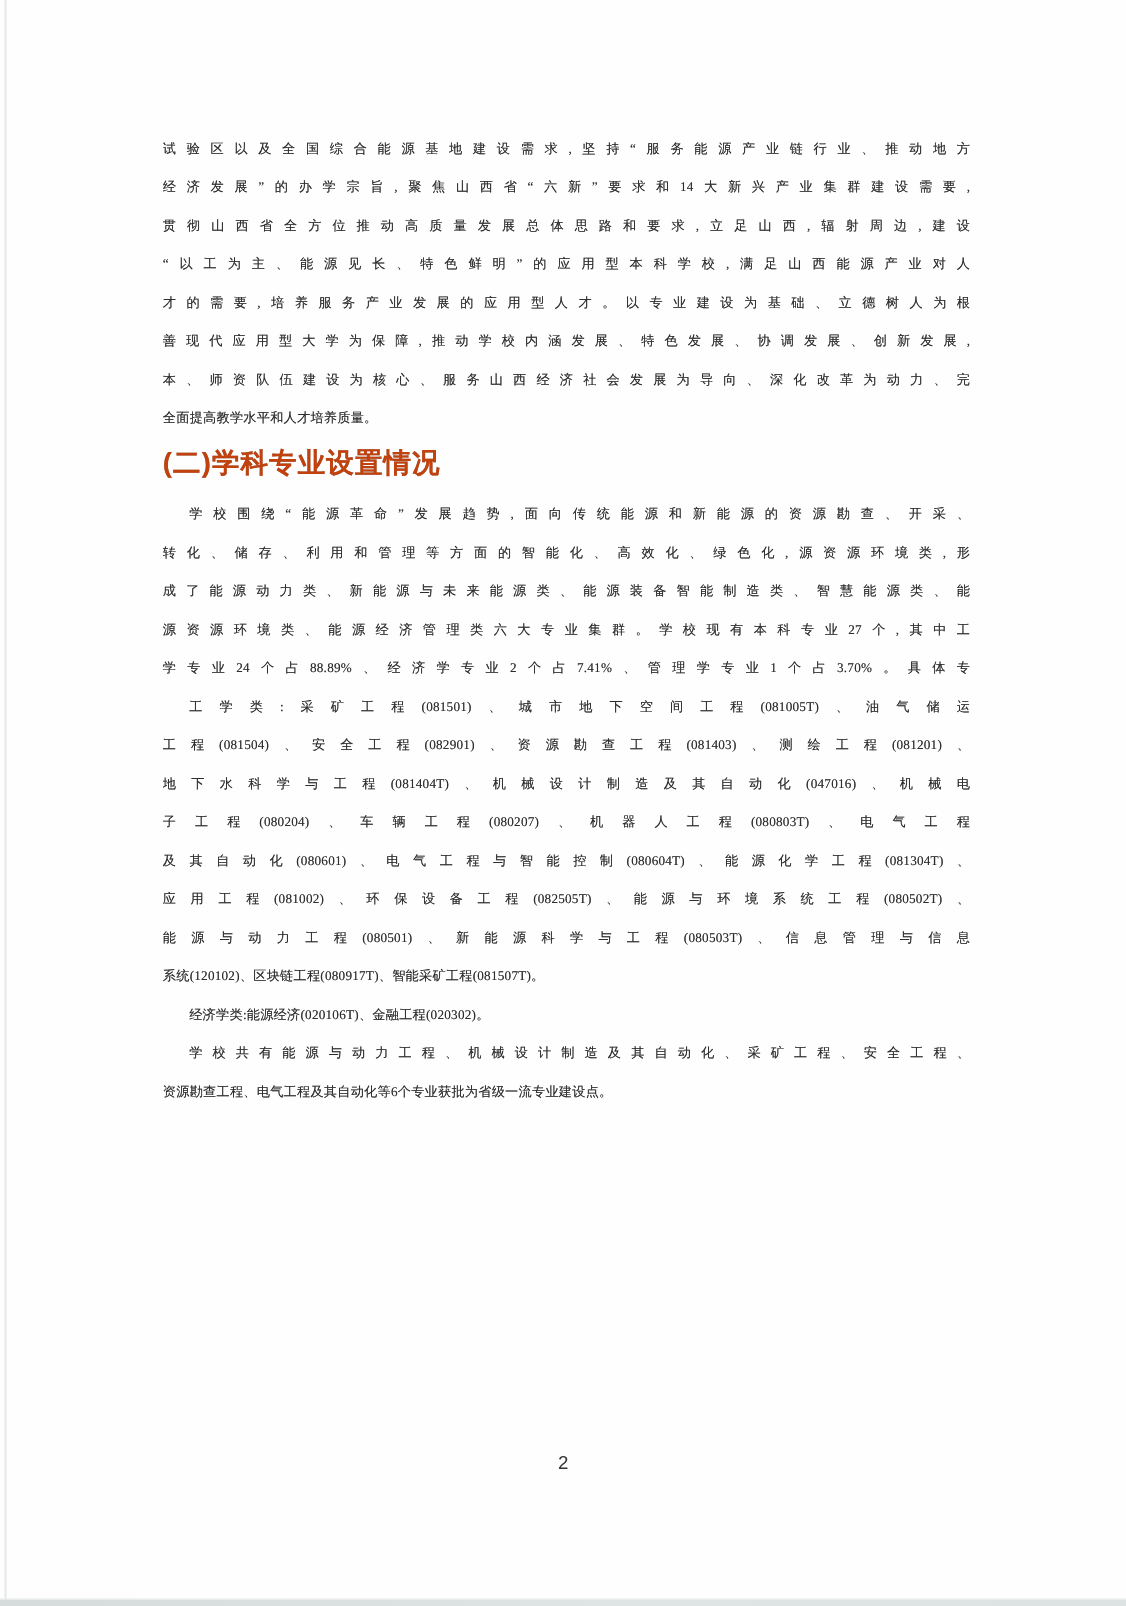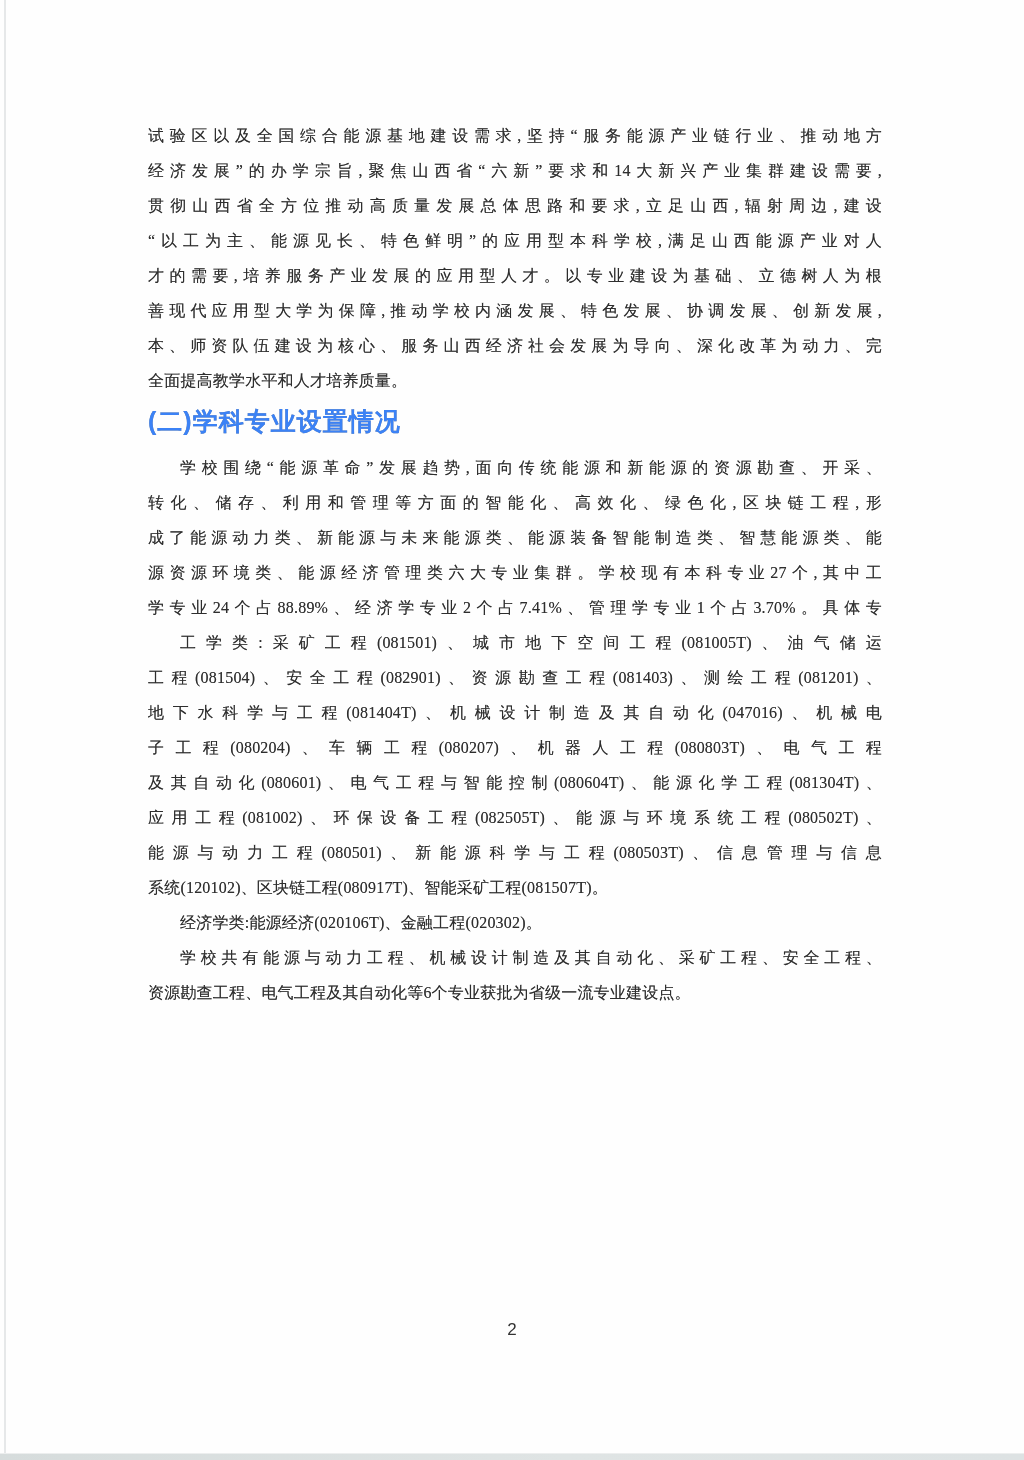--- a/index.html
+++ b/index.html
@@ -38,42 +38,42 @@
     position: absolute;
     left: 148px;
     top: 118px;
     width: 734px;
     color: #2e2e2e;
     text-shadow: 0 0 0.4px rgba(45,45,45,0.55);
   }
   .line {
     height: 35px;
     line-height: 35px;
-    font-size: 16px;
+    font-size: 12px;
     letter-spacing: 0.2px;
     text-align: justify;
     text-align-last: justify;
     overflow: hidden;
     white-space: nowrap;
   }
   .line.last {
     text-align-last: left;
     white-space: normal;
   }
   .line.indent {
     text-indent: 2em;
   }
   .heading {
     height: 36px;
     line-height: 36px;
     margin: 5px 0 11px 0;
     font-family: "Liberation Sans", "DejaVu Sans", sans-serif;
     font-weight: bold;
     font-size: 25px;
-    color: #3b82f6;
+    color: #c2410c;
     letter-spacing: 1px;
   }
   .page-number {
     position: absolute;
     left: 0;
     top: 1318px;
     width: 100%;
     height: 24px;
     line-height: 24px;
     text-align: center;
@@ -92,21 +92,21 @@
       <div class="line">试验区以及全国综合能源基地建设需求,坚持“服务能源产业链行业、推动地方</div>
       <div class="line">经济发展”的办学宗旨,聚焦山西省“六新”要求和14大新兴产业集群建设需要,</div>
       <div class="line">贯彻山西省全方位推动高质量发展总体思路和要求,立足山西,辐射周边,建设</div>
       <div class="line">“以工为主、能源见长、特色鲜明”的应用型本科学校,满足山西能源产业对人</div>
       <div class="line">才的需要,培养服务产业发展的应用型人才。以专业建设为基础、立德树人为根</div>
       <div class="line">善现代应用型大学为保障,推动学校内涵发展、特色发展、协调发展、创新发展,</div>
       <div class="line">本、师资队伍建设为核心、服务山西经济社会发展为导向、深化改革为动力、完</div>
       <div class="line last">全面提高教学水平和人才培养质量。</div>
       <div class="heading">(二)学科专业设置情况</div>
       <div class="line indent">学校围绕“能源革命”发展趋势,面向传统能源和新能源的资源勘查、开采、</div>
-      <div class="line">转化、储存、利用和管理等方面的智能化、高效化、绿色化,区块链工程,形</div>
+      <div class="line">转化、储存、利用和管理等方面的智能化、高效化、绿色化,源资源环境类,形</div>
       <div class="line">成了能源动力类、新能源与未来能源类、能源装备智能制造类、智慧能源类、能</div>
       <div class="line">源资源环境类、能源经济管理类六大专业集群。学校现有本科专业27个,其中工</div>
       <div class="line">学专业24个占88.89%、经济学专业2个占7.41%、管理学专业1个占3.70%。具体专</div>
       <div class="line indent">工学类:采矿工程(081501)、城市地下空间工程(081005T)、油气储运</div>
       <div class="line">工程(081504)、安全工程(082901)、资源勘查工程(081403)、测绘工程(081201)、</div>
       <div class="line">地下水科学与工程(081404T)、机械设计制造及其自动化(047016)、机械电</div>
       <div class="line">子工程(080204)、车辆工程(080207)、机器人工程(080803T)、电气工程</div>
       <div class="line">及其自动化(080601)、电气工程与智能控制(080604T)、能源化学工程(081304T)、</div>
       <div class="line">应用工程(081002)、环保设备工程(082505T)、能源与环境系统工程(080502T)、</div>
       <div class="line">能源与动力工程(080501)、新能源科学与工程(080503T)、信息管理与信息</div>

